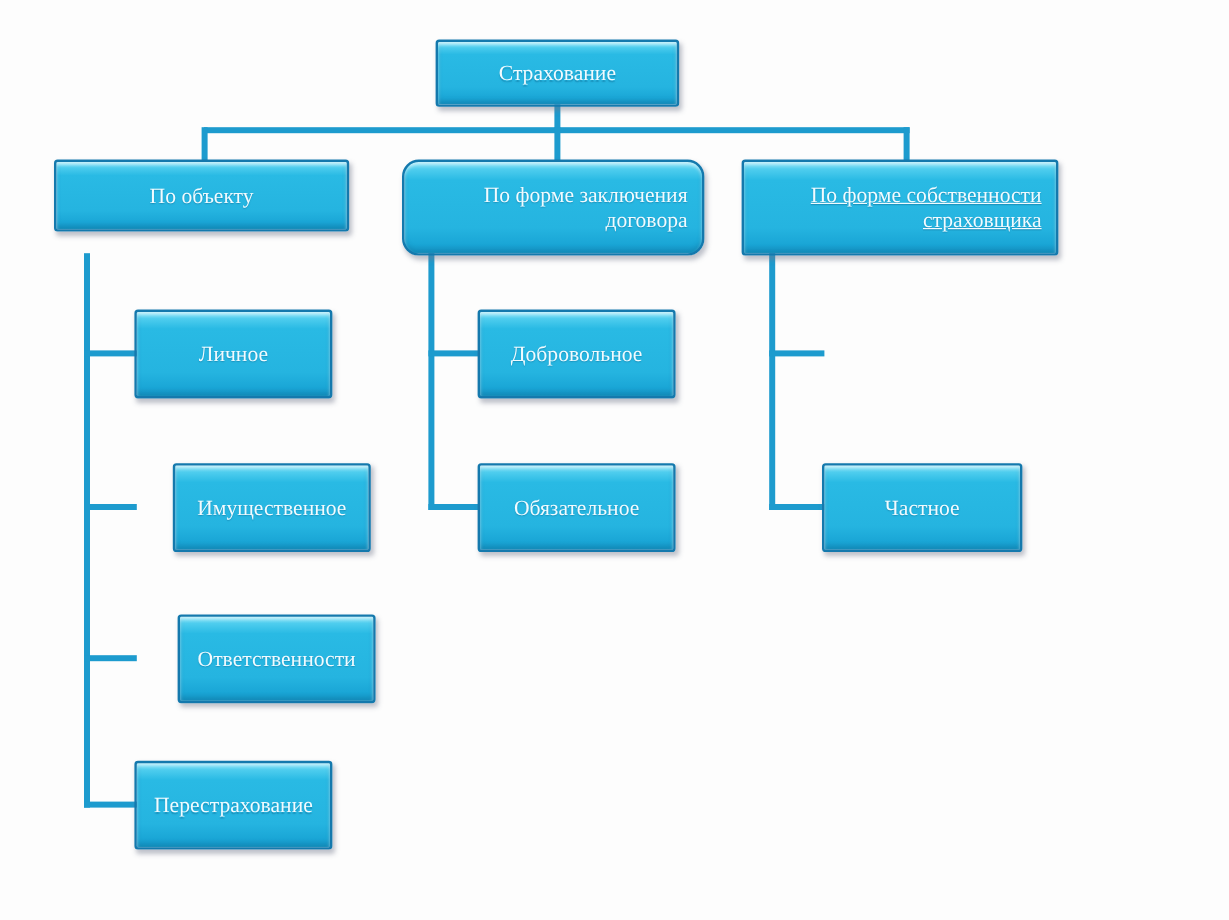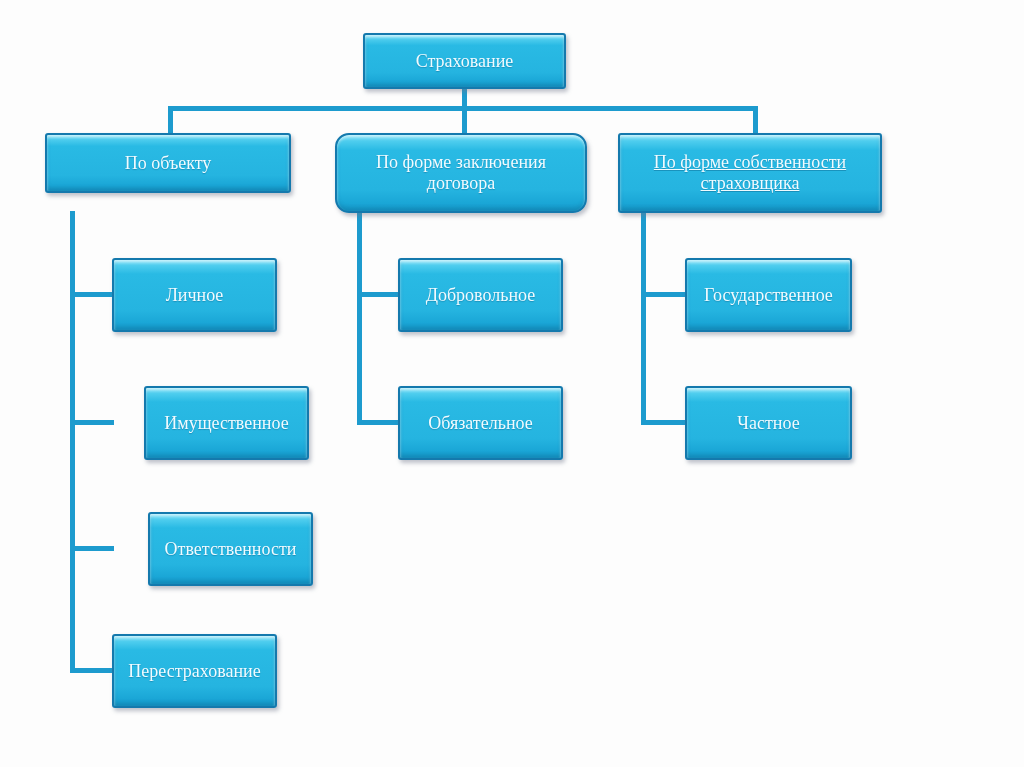--- a/index.html
+++ b/index.html
@@ -8,21 +8,21 @@
     background:#fdfdfd;
     font-family:"Liberation Serif","DejaVu Serif",serif;
     position:relative;
     overflow:hidden;
   }
   #stage{position:absolute;left:0;top:0;width:1024px;height:767px;}
   .node{
     position:absolute;
     box-sizing:border-box;
     display:flex;align-items:center;justify-content:center;
-    text-align:center;
+    text-align:right;
     color:#f1fbff;
     font-size:18px;
     line-height:1.15;
     padding:4px 12px;
     background:linear-gradient(180deg,#8ee4f8 0%,#4ecdee 8%,#29bae4 20%,#25b4e0 72%,#1aa6d6 90%,#1596c6 100%);
     border:2px solid #1479ad;
     border-radius:3px;
     box-shadow:2px 3px 4px rgba(110,118,138,.45), inset 0 2px 3px rgba(255,255,255,.55), inset 0 -3px 4px rgba(0,70,110,.18);
     text-shadow:0 1px 1px rgba(0,80,120,.35);
   }
@@ -94,16 +94,15 @@
   <div class="node n-b3">По форме собственности страховщика</div>
 
   <div class="node n-c1a">Личное</div>
   <div class="node n-c1b">Имущественное</div>
   <div class="node n-c1c">Ответственности</div>
   <div class="node n-c1d">Перестрахование</div>
 
   <div class="node n-c2b">Обязательное</div>
   <div class="node n-c2a">Добровольное</div>
 
-  <div class="node n-c3a">Государственное</div>
   <div class="node n-c3b">Частное</div>
 
 </div>
 
 </body></html>

